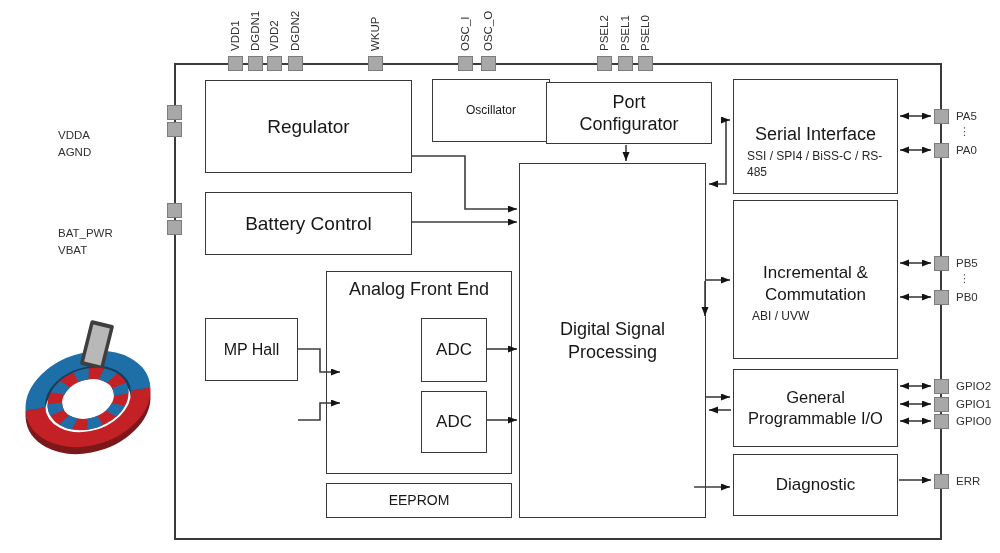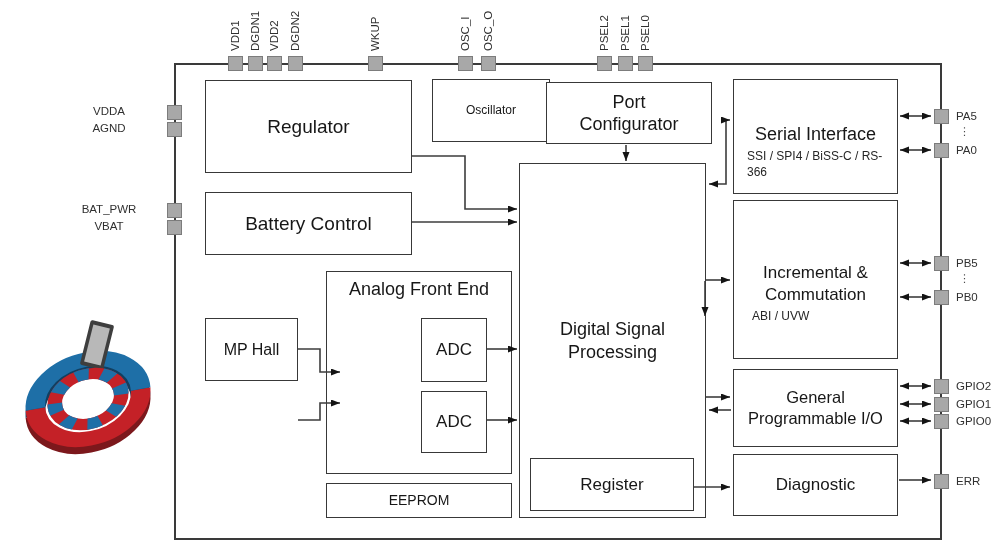--- a/index.html
+++ b/index.html
@@ -22,21 +22,21 @@
   .block .sub {
     font-size:12px; text-align:left; padding:4px 0 0 13px; line-height:1.3; color:#262626;
   }
   .afe-label { align-items:flex-start; padding-top:6px; font-size:18px; }
   .pin {
     position:absolute; width:15px; height:15px; background:#a8a8a8; border:1.5px solid #7c7c7c;
   }
   .pin-label { position:absolute; font-size:11.5px; color:#303030; white-space:nowrap; line-height:12px; }
   .pin-label.rot { transform:rotate(-90deg); transform-origin:0 100%; }
   .pin-label.right-side { text-align:left; }
-  .pin-label.left-side { width:102px; text-align:center; }
+  .pin-label.left-side { width:102px; text-align:left;margin-top:24px; }
   .dots { position:absolute; font-size:11px; color:#4a4a4a; line-height:10px; letter-spacing:0; }
   svg.wires, svg.magnet { position:absolute; pointer-events:none; }
 </style>
 </head>
 <body>
 
 <div class="stage">
 
   <svg class="magnet" style="left:0px;top:320px" width="180" height="185" viewBox="0 0 180 185">
 
@@ -74,21 +74,21 @@
   <div class="block" style="left:432px;top:79px;width:118px;height:63px;font-size:12px">
     <span>Oscillator</span>
   </div>
 
   <div class="block" style="left:546px;top:82px;width:166px;height:62px;font-size:18px">
     <span style="width:120px">Port Configurator</span>
   </div>
 
   <div class="block col" style="left:733px;top:79px;width:165px;height:115px;font-size:18px;padding-top:30px">
     <span class="title">Serial Interface</span>
-    <span class="sub" style="width:155px">SSI / SPI4 / BiSS-C / RS-366</span>
+    <span class="sub" style="width:155px">SSI / SPI4 / BiSS-C / RS-485</span>
   </div>
 
   <div class="block" style="left:205px;top:192px;width:207px;height:63px;font-size:19px">
     <span>Battery Control</span>
   </div>
 
   <div class="block afe-label" style="left:326px;top:271px;width:186px;height:203px;justify-content:center">
     <span>Analog Front End</span>
   </div>
 
@@ -103,23 +103,20 @@
   </div>
 
   <div class="block" style="left:421px;top:391px;width:66px;height:62px;font-size:17px">
     <span>ADC</span>
   </div>
 
   <div class="block" style="left:519px;top:163px;width:187px;height:355px;font-size:18px">
     <span style="width:150px">Digital Signal Processing</span>
   </div>
 
-  <div class="block" style="left:530px;top:458px;width:164px;height:53px;font-size:17px">
-    <span>Register</span>
-  </div>
 
   <div class="block" style="left:326px;top:483px;width:186px;height:35px;font-size:14px">
     <span>EEPROM</span>
   </div>
 
   <div class="block" style="left:733px;top:369px;width:165px;height:78px;font-size:16.5px">
     <span style="width:140px">General Programmable I/O</span>
   </div>
 
   <div class="block col" style="left:733px;top:200px;width:165px;height:159px;font-size:17px;padding-top:28px">

